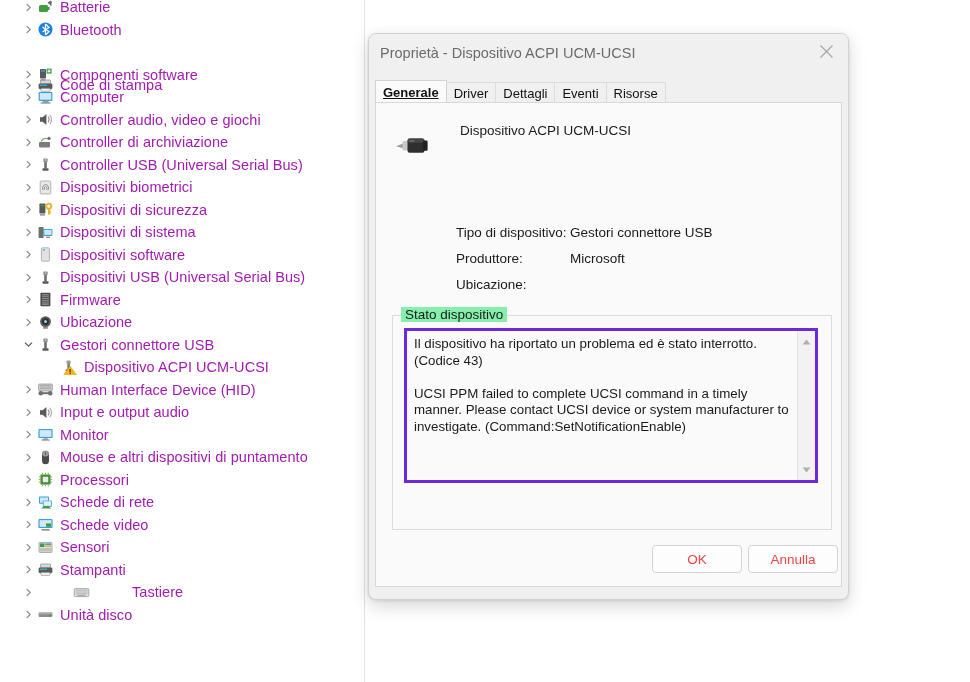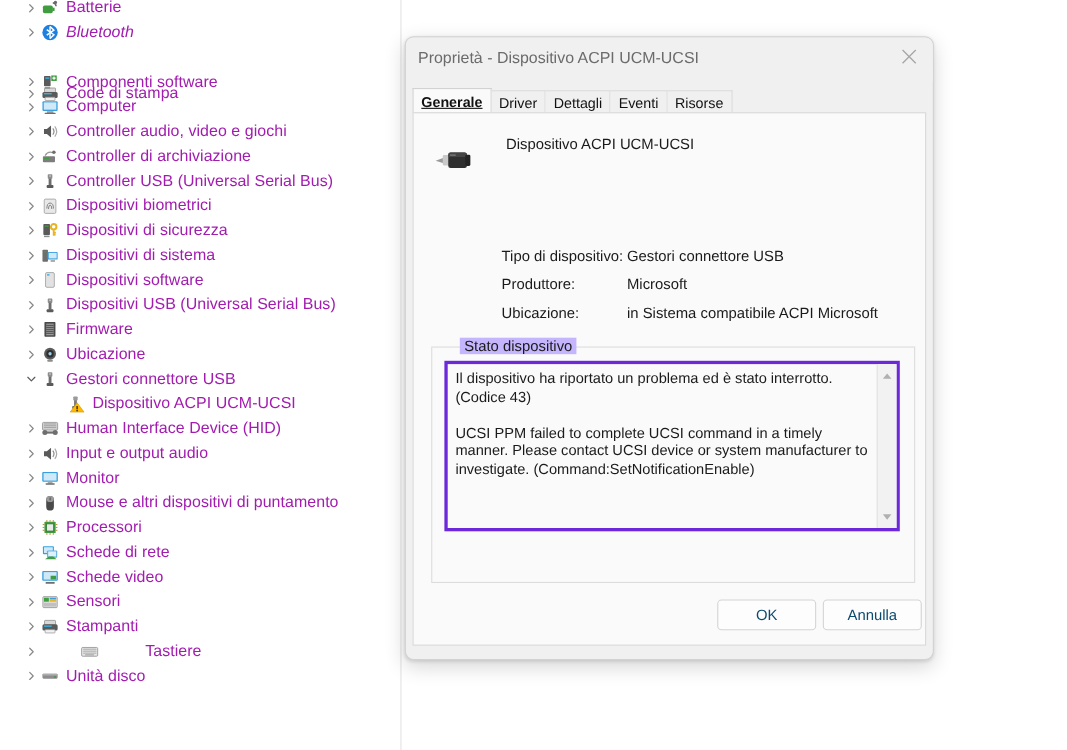--- a/index.html
+++ b/index.html
@@ -204,26 +204,25 @@
     top: 212px;
     width: 440px;
     height: 215px;
     border: 1px solid #dcdcdc;
     box-sizing: border-box;
   }
   #grp-label {
     position: absolute;
     left: 8px;
     top: -9px;
-    background: #c4b5fd;
+    background: #86efac;
     padding: 0 4px;
     font-size: 13.5px;
     color: #1a1a1a;
     white-space: nowrap;
-    margin-left: 17px;
   }
   #status-box {
     position: absolute;
     left: 11px;
     top: 12px;
     width: 414px;
     height: 155px;
     background: #fafafa;
     border: 3px solid #6d28d9;
     box-sizing: border-box;
@@ -271,21 +270,21 @@
   .btn {
     position: absolute;
     top: 12px;
     width: 90px;
     height: 28px;
     background: #fdfdfd;
     border: 1px solid #d4d4d4;
     border-radius: 4px;
     font-family: "Liberation Sans", sans-serif;
     font-size: 13.5px;
-    color: #0c4a6e;
+    color: #ef4444;
     cursor: default;
     padding: 0;
   }
   #btn-ok { right: 106px; }
   #btn-cancel { right: 10px; }
 </style>
 </head>
 <body>
 
 <div id="tree-panel">
@@ -298,21 +297,21 @@
       <div class="tico">
         <svg width="17" height="17" viewBox="0 0 17 17">
           <rect x="2" y="6" width="9" height="7" rx="1.6" fill="#3f9c3f"></rect>
           <rect x="10.6" y="8" width="2" height="3" fill="#3f9c3f"></rect>
           <path d="M11 3.5 q3 0.6 3 3.2" stroke="#6b6b6b" stroke-width="1.3" fill="none"></path>
           <circle cx="13.4" cy="3.2" r="1.5" fill="#6b6b6b"></circle>
         </svg>
       </div>
       <span class="tlabel">Batterie</span>
     </div>
-    <div class="tree-row" style="top: 18.5px; left: 20px; font-style: italic;">
+    <div class="tree-row" style="top: 18.5px; left: 20px;">
       <div class="chev">
         <svg width="9" height="9" viewBox="0 0 9 9">
           <path d="M3 1.3 L6.2 4.5 L3 7.7" stroke="#888" stroke-width="1.1" fill="none" stroke-linecap="round" stroke-linejoin="round"></path>
         </svg>
       </div>
       <div class="tico">
         <svg width="17" height="17" viewBox="0 0 17 17">
           <circle cx="8.5" cy="8.5" r="7" fill="#1d7fe0"></circle>
           <path d="M8.5 3 L12 6.4 L5.5 11 M8.5 14 L12 10.6 L5.5 6" stroke="#fff" stroke-width="1.3" fill="none"></path>
           <path d="M8.5 3 L8.5 14" stroke="#fff" stroke-width="1.3"></path>
@@ -771,21 +770,20 @@
         <div class="prow">
           <div class="pkey">Tipo di dispositivo:</div>
           <div class="pval">Gestori connettore USB</div>
         </div>
         <div class="prow">
           <div class="pkey">Produttore:</div>
           <div class="pval">Microsoft</div>
         </div>
         <div class="prow">
           <div class="pkey">Ubicazione:</div>
-          <div class="pval">in Sistema compatibile ACPI Microsoft</div>
         </div>
       </div>
 
     <div id="grp">
       <div id="grp-label">Stato dispositivo</div>
       <div id="status-box">
         <div id="status-text">Il dispositivo ha riportato un problema ed è stato interrotto. (Codice 43)
 
 UCSI PPM failed to complete UCSI command in a timely manner. Please contact UCSI device or system manufacturer to investigate. (Command:SetNotificationEnable)</div>
         <div id="status-scroll">

